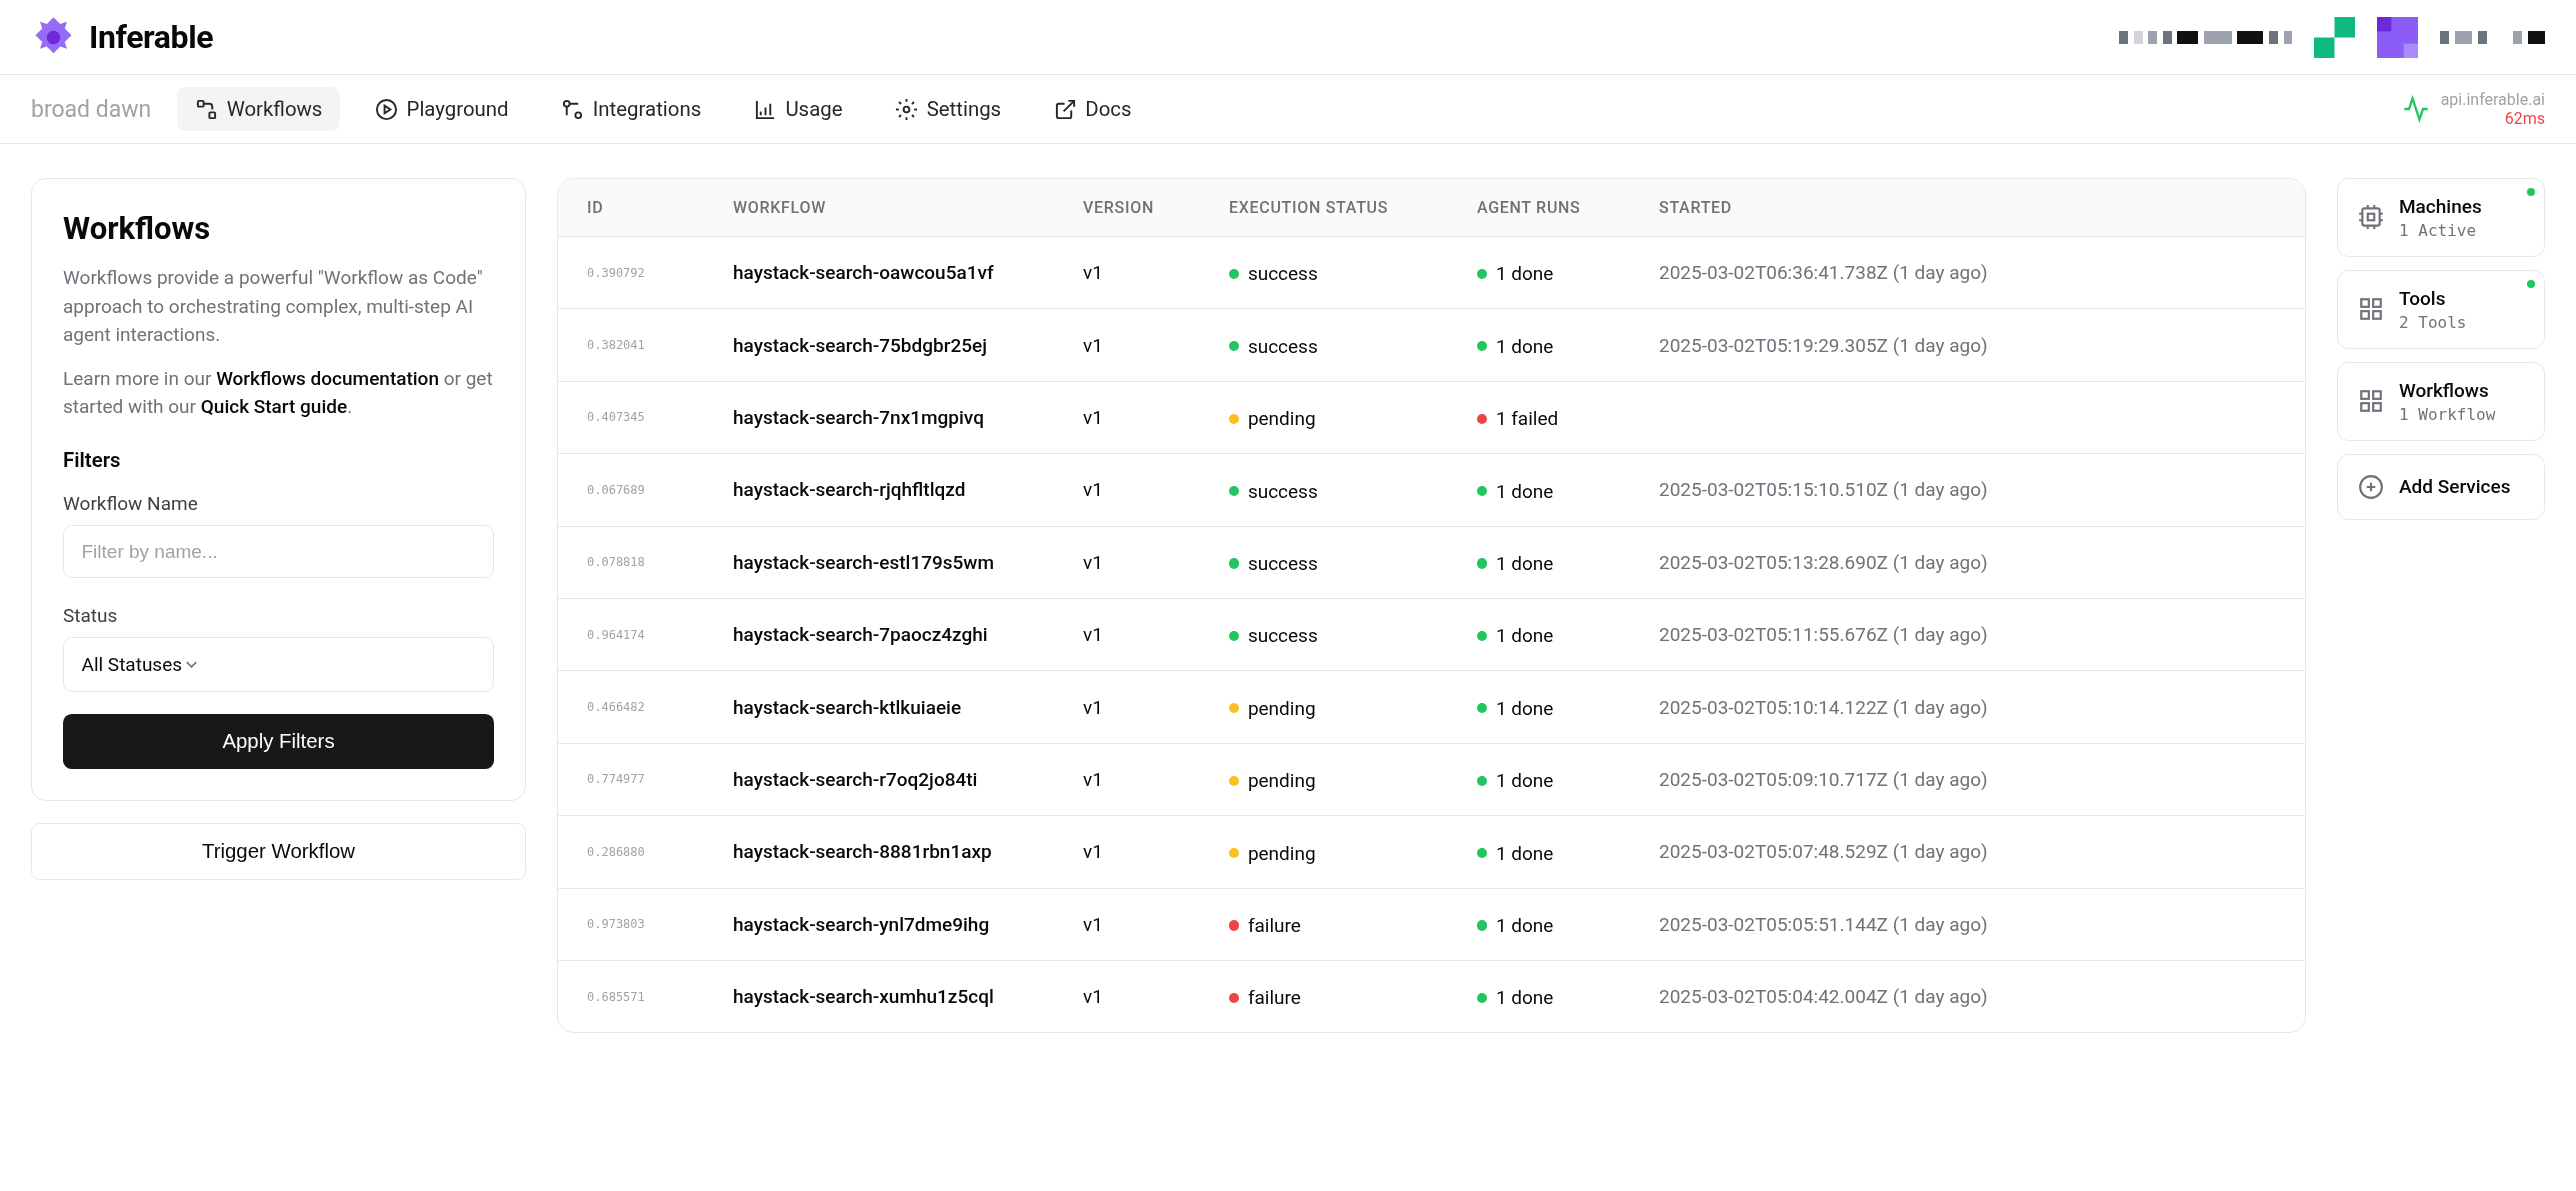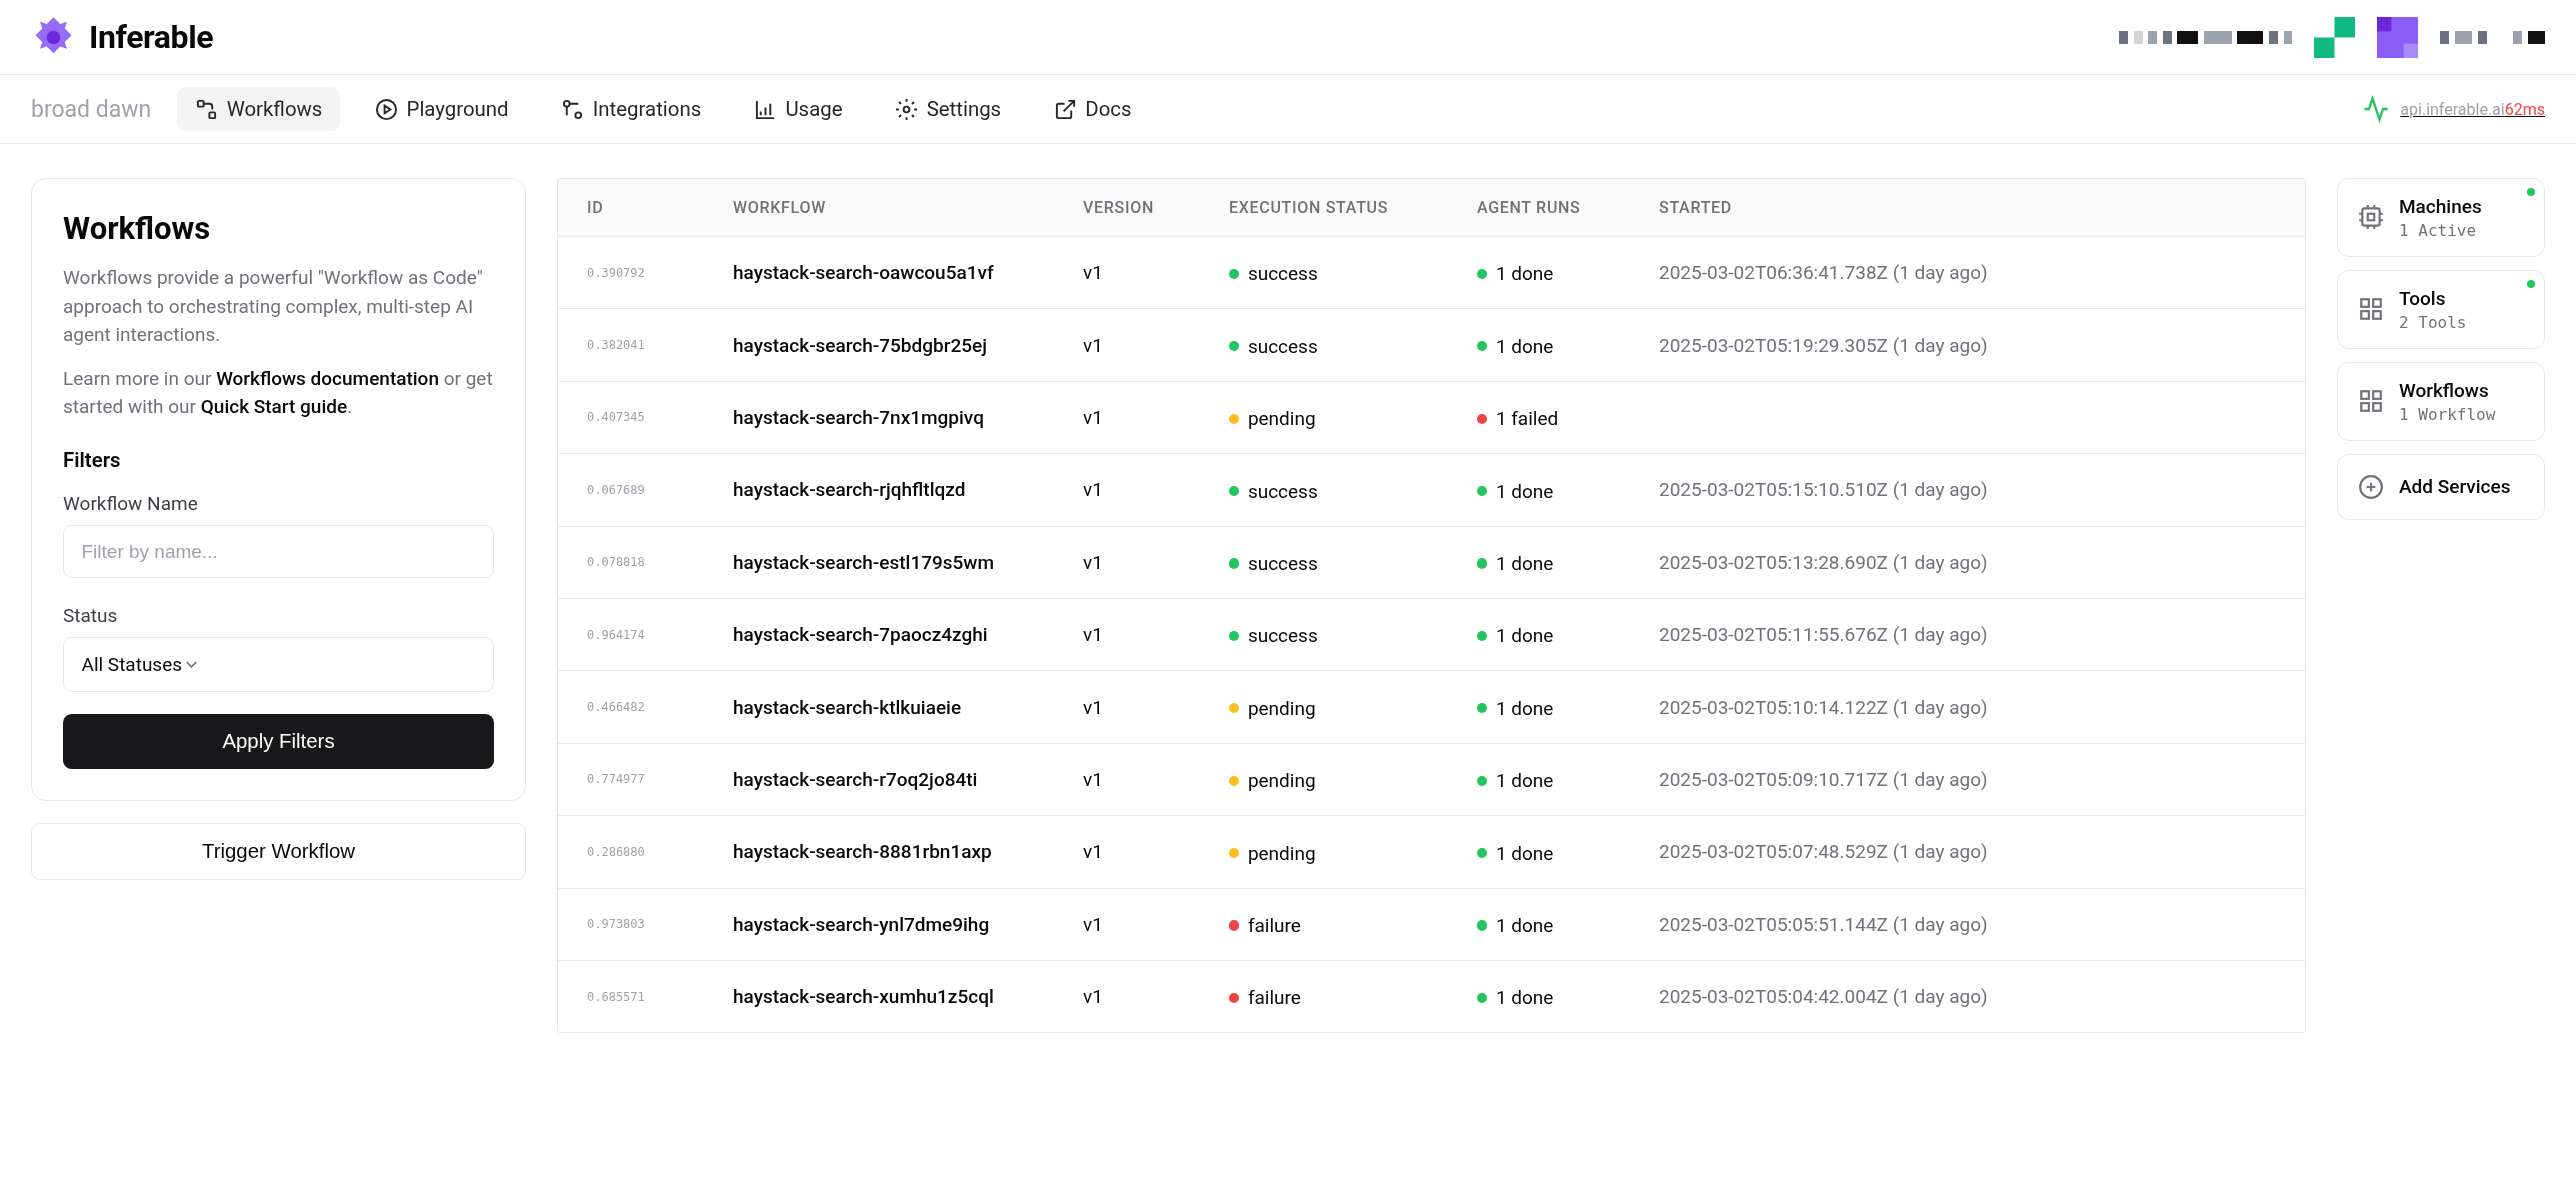--- a/index.html
+++ b/index.html
@@ -13,39 +13,39 @@
 .pixel-strip span { display: inline-block; height: 13px; }
 .avatar-square { width: 41px; height: 41px; display: inline-block; }
 .navbar { display: flex; align-items: center; justify-content: space-between; padding: 11.7px 31px; border-bottom: 0.7px solid #e5e7eb; }
 .nav-left { display: flex; align-items: center; gap: 17.5px; }
 .cluster-name { color: #a1a1aa; font-size: 23px; margin-right: 8.7px; }
 .nav-item { display: flex; align-items: center; gap: 8.7px; padding: 10.2px 17.5px; border-radius: 8.7px; font-size: 20.4px; color: #27272a; cursor: pointer; }
 .nav-item.active { background: #f4f4f5; }
 .nav-item svg { width: 23px; height: 23px; }
 .nav-right { display: flex; align-items: center; gap: 11.7px; }
 .api-status { display: flex; align-items: center; gap: 10.2px; }
-.api-text { display: flex; flex-direction: row; align-items: flex-end; text-decoration: underline; }
+.api-text { display: flex; flex-direction: column; align-items: flex-end; }
 .api-host { font-size: 16px; color: #a1a1aa; }
 .api-latency { font-size: 16px; color: #ef4444; }
 .main { display: flex; padding: 34px 31px; gap: 31px; align-items: flex-start; }
 .sidebar-left { width: 495px; flex-shrink: 0; }
 .filters-card { border: 0.7px solid #e5e7eb; border-radius: 14.6px; padding: 31px; }
 .filters-title { font-size: 31px; font-weight: 700; margin-bottom: 17.5px; }
 .filters-desc { font-size: 19px; color: #71717a; line-height: 1.5; margin-bottom: 14.6px; }
 .filters-desc a { color: #09090b; font-weight: 500; text-decoration: none; }
 .section-label { font-size: 20.4px; font-weight: 600; margin-top: 26px; margin-bottom: 20.4px; }
 .field-label { font-size: 19px; color: #3f3f46; margin-bottom: 10.2px; display: block; }
 .text-input { width: 100%; padding: 14.6px 17.5px; border: 0.7px solid #e5e7eb; border-radius: 8.7px; font-size: 19px; color: #09090b; background: #fff; }
 .text-input::placeholder { color: #a1a1aa; }
 .select-wrap { position: relative; margin-top: 26px; }
 .select-input { width: 100%; padding: 14.6px 17.5px; border: 0.7px solid #e5e7eb; border-radius: 8.7px; font-size: 19px; background: #fff; display: flex; align-items: center; cursor: pointer; }
 .apply-btn { width: 100%; padding: 16px; background: #18181b; color: #fff; border: none; border-radius: 8.7px; font-size: 20.4px; font-weight: 500; margin-top: 22px; cursor: pointer; }
 .trigger-btn { width: 100%; padding: 16px; background: #fff; color: #09090b; border: 0.7px solid #e5e7eb; border-radius: 8.7px; font-size: 20.4px; font-weight: 500; margin-top: 22px; cursor: pointer; }
 .content { flex: 1; }
-.table-wrap { border: 0.7px solid #e5e7eb; border-radius: 3px; overflow: hidden; }
+.table-wrap { border: 0.7px solid #e5e7eb; border-radius: 17px; overflow: hidden; }
 .table-header { display: flex; padding: 19px 29px; background: #fafafa; border-bottom: 0.7px solid #e5e7eb; }
 .th { font-size: 16px; font-weight: 500; color: #71717a; letter-spacing: 0.7px; text-transform: uppercase; }
 .col-id { width: 146px; flex-shrink: 0; }
 .col-workflow { width: 350px; flex-shrink: 0; }
 .col-version { width: 146px; flex-shrink: 0; }
 .col-exec { width: 248px; flex-shrink: 0; }
 .col-runs { width: 182px; flex-shrink: 0; }
 .col-started { flex: 1; }
 .table-row { display: flex; align-items: center; padding: 23px 29px; border-bottom: 0.7px solid #e5e7eb; cursor: pointer; }
 .table-row:last-child { border-bottom: none; }

